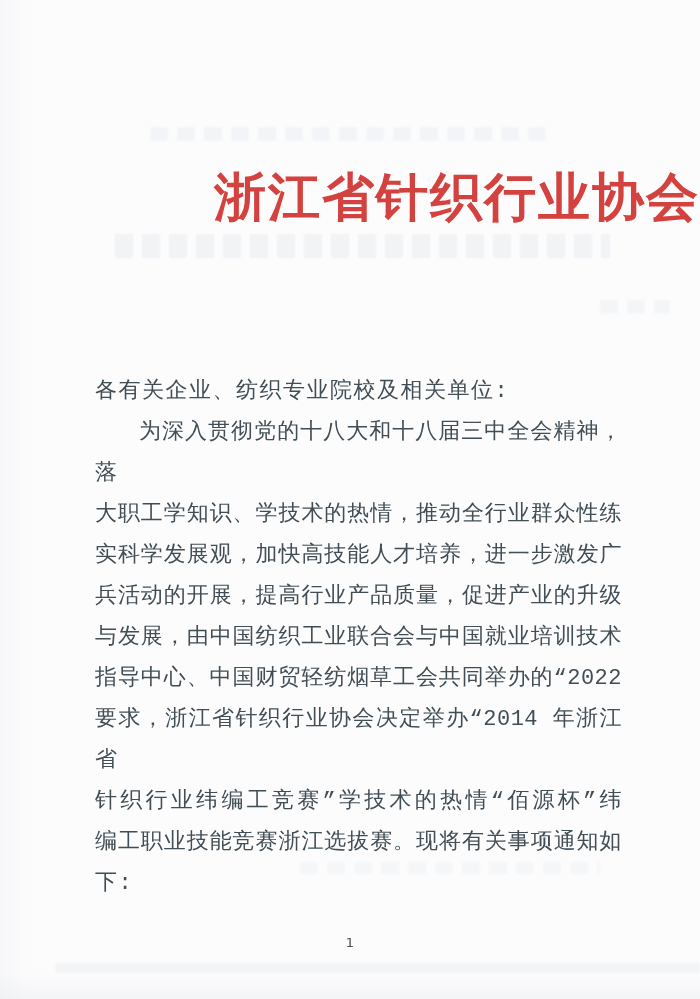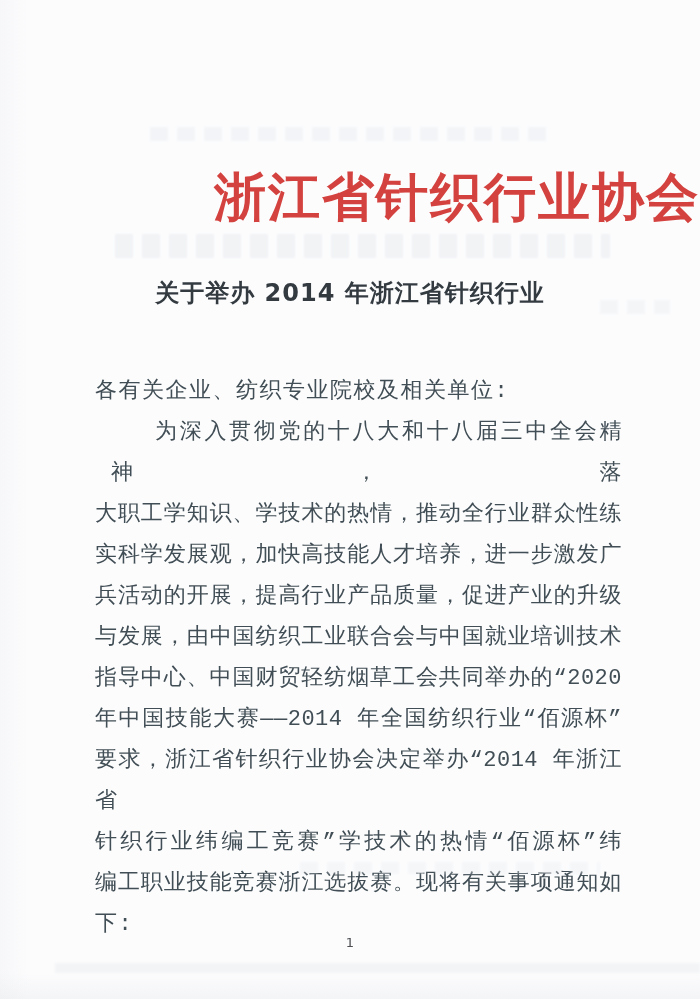--- a/index.html
+++ b/index.html
@@ -52,21 +52,21 @@
     font-size:22px;line-height:41px;
     color:var(--ink);
     font-family:"DejaVu Serif", serif;
   }
   .body-line{letter-spacing:1.5px;font-family:Liberation Mono, monospace;}
   .body-line.fill{
     text-align:justify;
     text-align-last:justify;
     letter-spacing:0.5px;
   }
-  .body-line.indent{text-indent:2em;margin-left:16px;}
+  .body-line.indent{text-indent:2em;}
   .page-number{
     position:absolute;top:935px;left:0;width:100%;
     text-align:center;
     font-size:13px;color:#4d4f52;
     font-family:"DejaVu Sans", sans-serif;
   }
   
   .bleed{
     position:absolute;
     pointer-events:none;
@@ -94,32 +94,30 @@
 <div class="page">
 
   <div class="bleed bleed-row bleed-1"></div>
 
   <h1 class="org-title">浙江省针织行业协会</h1>
 
   <div class="bleed bleed-row bleed-2"></div>
   <div class="bleed bleed-row bleed-3"></div>
 
   <div class="doc-heading">
-    <div>关于举办 2014 年浙江省针织行业</div>
   </div>
 
   <div class="doc-body">
       <div class="body-line">各有关企业、纺织专业院校及相关单位:</div>
       <div class="body-line fill indent">为深入贯彻党的十八大和十八届三中全会精神，落</div>
       <div class="body-line fill">大职工学知识、学技术的热情，推动全行业群众性练</div>
       <div class="body-line fill">实科学发展观，加快高技能人才培养，进一步激发广</div>
       <div class="body-line fill">兵活动的开展，提高行业产品质量，促进产业的升级</div>
       <div class="body-line fill">与发展，由中国纺织工业联合会与中国就业培训技术</div>
-      <div class="body-line fill">指导中心、中国财贸轻纺烟草工会共同举办的“2020</div>
-      <div class="body-line fill">年中国技能大赛——2014 年全国纺织行业“佰源杯”</div>
+      <div class="body-line fill">指导中心、中国财贸轻纺烟草工会共同举办的“2022</div>
       <div class="body-line fill">要求，浙江省针织行业协会决定举办“2014 年浙江省</div>
       <div class="body-line fill">针织行业纬编工竞赛”学技术的热情“佰源杯”纬</div>
       <div class="body-line fill">编工职业技能竞赛浙江选拔赛。现将有关事项通知如</div>
       <div class="body-line">下:</div>
     </div>
 
   <div class="bleed bleed-row bleed-4"></div>
   <div class="scan-band"></div>
 
   <div class="page-number">1</div>

